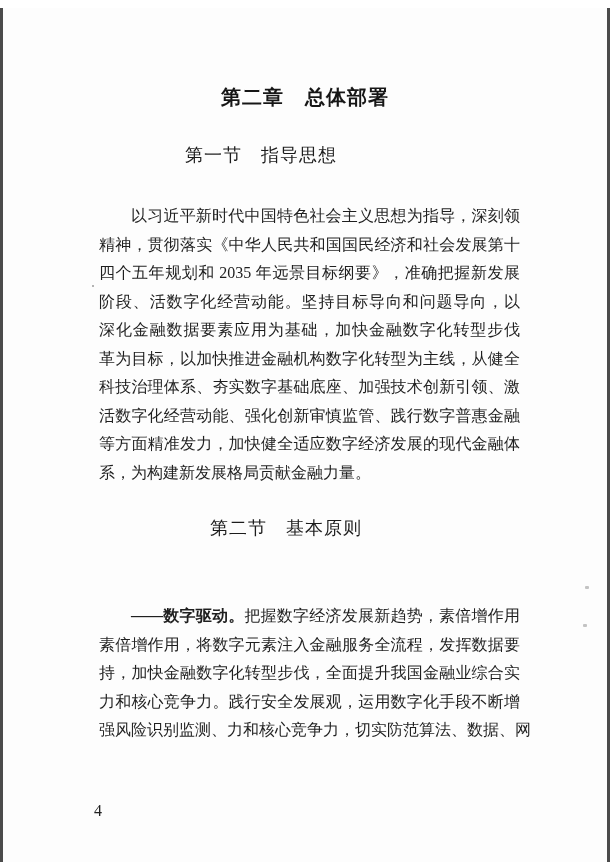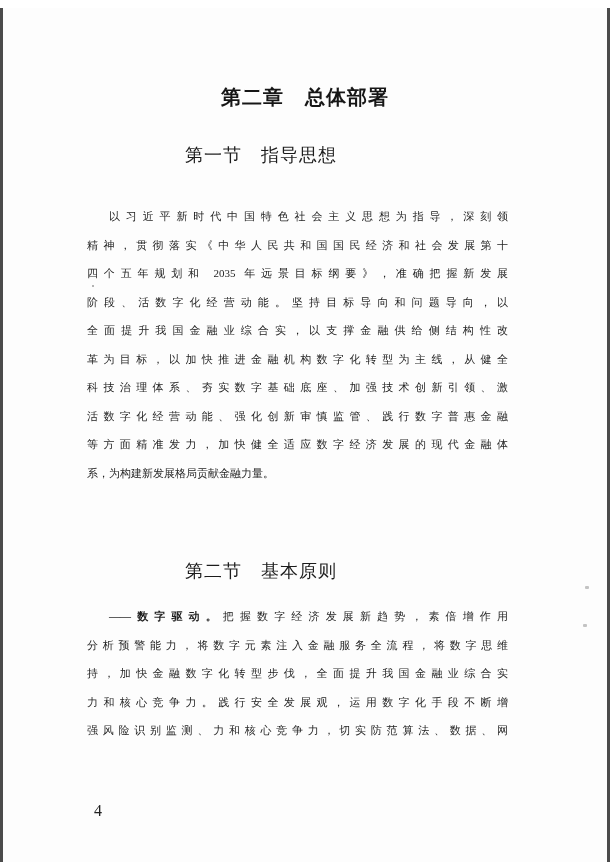--- a/index.html
+++ b/index.html
@@ -58,27 +58,27 @@
     position: absolute;
     left: 0;
     width: 522px;
     text-align: center;
     font-size: 18px;
     line-height: 22px;
     letter-spacing: 1px;
     color: #1c1c1c;
   }
   .s1-heading { top: 136px; }
-  .s2-heading { top: 552px; }
+  .s2-heading { top: 509px; padding-left: 25px; }
 
   .body-para {
     position: absolute;
-    left: 87px;
+    left: 99px;
     width: 421px;
-    font-size: 11px;
+    font-size: 16px;
     line-height: 28.5px;
     color: #1f1f1f;
   }
   .p1 { top: 194px; }
   .p2 { top: 594px; }
 
   .bline {
     text-align: justify;
     text-align-last: justify;
     text-justify: inter-character;
@@ -110,33 +110,33 @@
 
   <div class="chapter-title">第二章　总体部署</div>
 
   <div class="section-heading s1-heading">第一节　指导思想</div>
 
   <div class="body-para p1">
     <div class="bline indent">以习近平新时代中国特色社会主义思想为指导，深刻领</div>
     <div class="bline">精神，贯彻落实《中华人民共和国国民经济和社会发展第十</div>
     <div class="bline">四个五年规划和 2035 年远景目标纲要》，准确把握新发展</div>
     <div class="bline">阶段、活数字化经营动能。坚持目标导向和问题导向，以</div>
-    <div class="bline">全面提升我国金融业综合实，以支撑金融供给侧结构性改</div>
+    <div class="bline">深化金融数据要素应用为基础，加快金融数字化转型步伐</div>
     <div class="bline">革为目标，以加快推进金融机构数字化转型为主线，从健全</div>
     <div class="bline">科技治理体系、夯实数字基础底座、加强技术创新引领、激</div>
     <div class="bline">活数字化经营动能、强化创新审慎监管、践行数字普惠金融</div>
     <div class="bline">等方面精准发力，加快健全适应数字经济发展的现代金融体</div>
     <div class="bline short">系，为构建新发展格局贡献金融力量。</div>
   </div>
 
   <div class="section-heading s2-heading">第二节　基本原则</div>
 
   <div class="body-para p2">
     <div class="bline indent"><span class="lead-bold">——数字驱动。</span><span>把握数字经济发展新趋势，素倍增作用</span></div>
-    <div class="bline">分析预警能力，将数字元素注入金融服务全流程，将数字思维</div>
+    <div class="bline">素倍增作用，将数字元素注入金融服务全流程，发挥数据要</div>
     <div class="bline">持，加快金融数字化转型步伐，全面提升我国金融业综合实</div>
     <div class="bline">力和核心竞争力。践行安全发展观，运用数字化手段不断增</div>
     <div class="bline">强风险识别监测、力和核心竞争力，切实防范算法、数据、网</div>
   </div>
 
   <div class="page-number">4</div>
 
 </div>
 
 </body></html>

